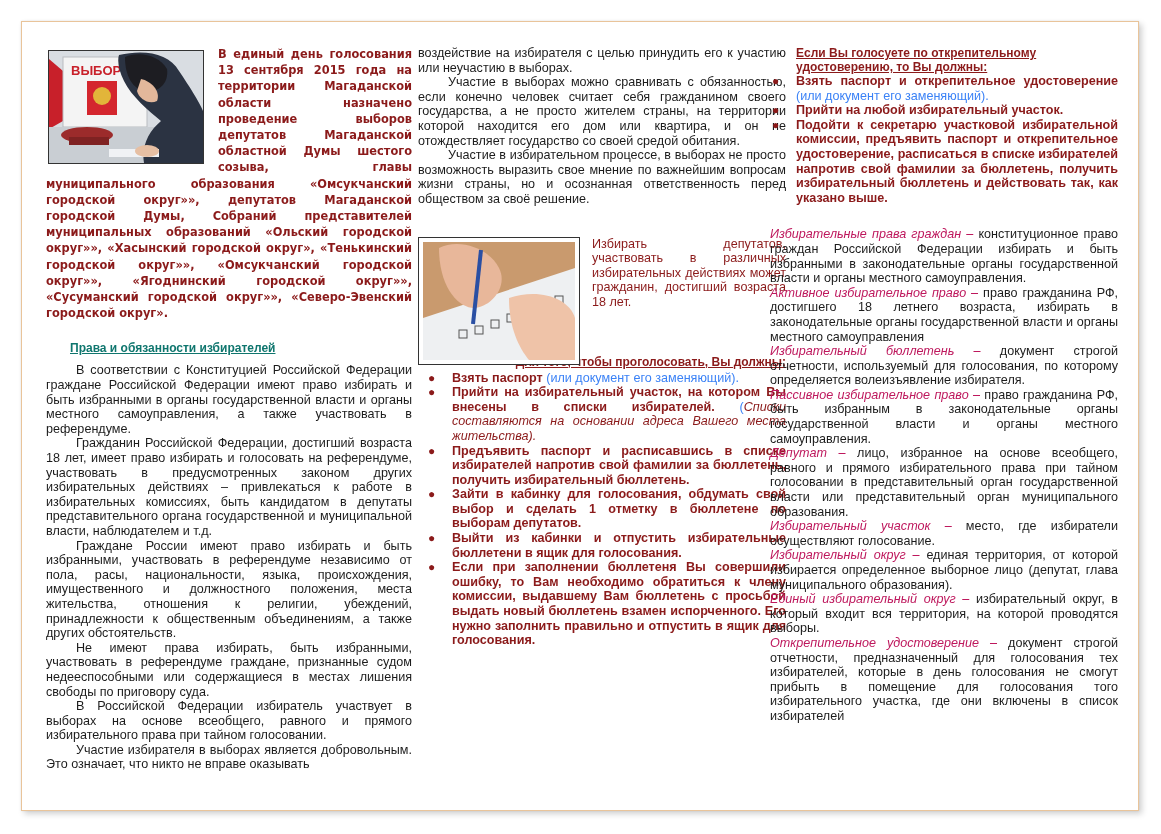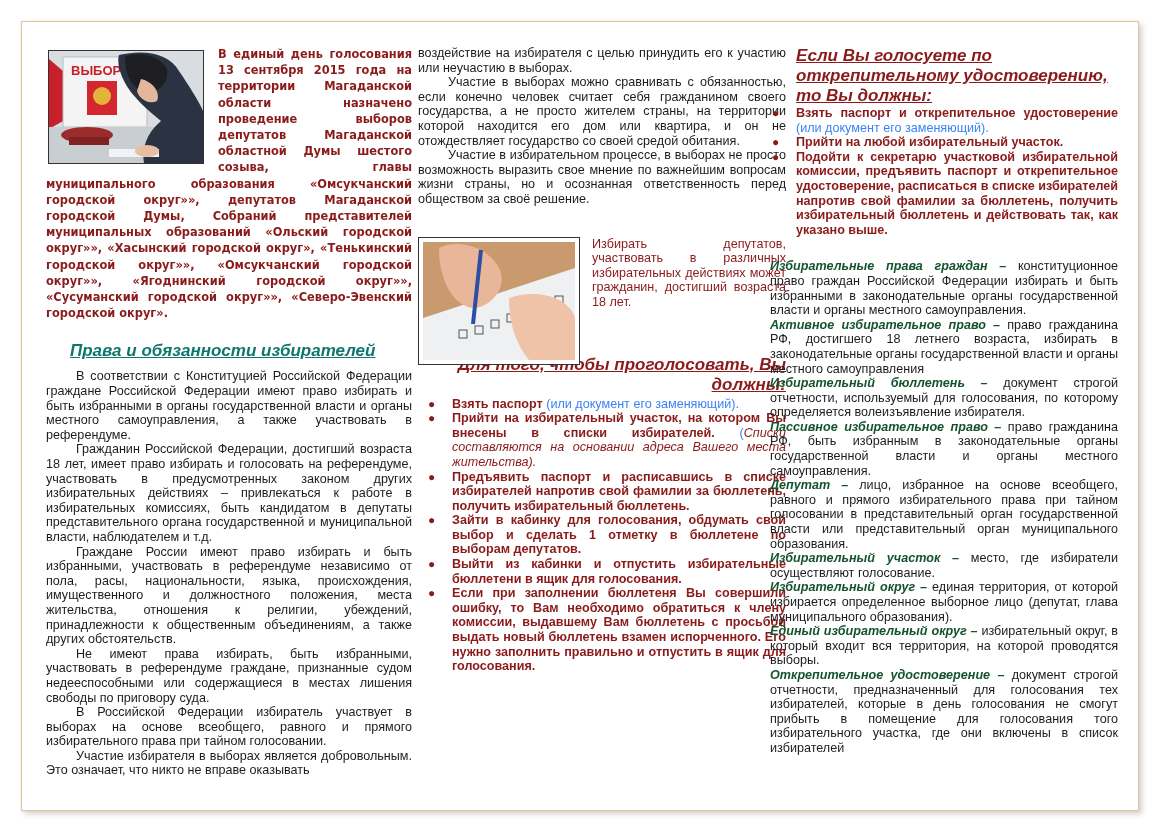--- a/index.html
+++ b/index.html
@@ -16,28 +16,28 @@
   .col1 { left:24px; width:366px; }
   .col2 { left:396px; width:368px; }
   .col3 { left:748px; width:348px; }
   p { margin:0; }
   .body-text { font-size:12.6px; line-height:14.6px; text-align:justify; color:#1c1c1c; }
   .indent { text-indent:30px; }
   .maroon { color:#8b1a1a; }
   .intro { font-family:"DejaVu Sans", sans-serif; font-weight:bold; font-size:11.4px; line-height:16.2px; color:#8b1a1a; text-align:justify; }
   .photo1 { float:left; width:154px; height:112px; border:1px solid #333; margin:4px 14px 4px 2px; position:relative; overflow:hidden; background:#e8ecef; }
   .photo2 { float:left; width:160px; height:126px; border:1px solid #333; margin:0 12px 4px 0; position:relative; overflow:hidden; background:#fff; }
-  .section-title { font-style:italic; font-weight:bold; text-decoration:underline; font-size:17px; }
+  .section-title { font-weight:bold; text-decoration:underline; font-size:12px; }
   .bullets { list-style:none; margin:0; padding:0; }
   .bullets li { position:relative; padding-left:34px; font-size:12.6px; line-height:14.6px; text-align:justify; }
   .bullets li .dot { position:absolute; left:10px; top:0; font-size:12px; }
   .b { font-weight:bold; color:#8b1a1a; }
   .norm { color:#3b82f6; font-weight:normal; }
   .ital { font-style:italic; color:#8b1a1a; font-weight:normal; }
-  .term { font-weight:bold; font-style:italic; color:#14532d; }
+  .term { font-weight:normal; font-style:italic; color:#be185d; }
 </style>
 </head>
 <body>
 
 <div class="page">
 
   <div class="col col1" style="top:24px;">
     <div class="photo1">
       <svg width="154" height="112" viewBox="0 0 154 112">
         <rect x="0" y="0" width="154" height="112" fill="#d9dde2"></rect>

